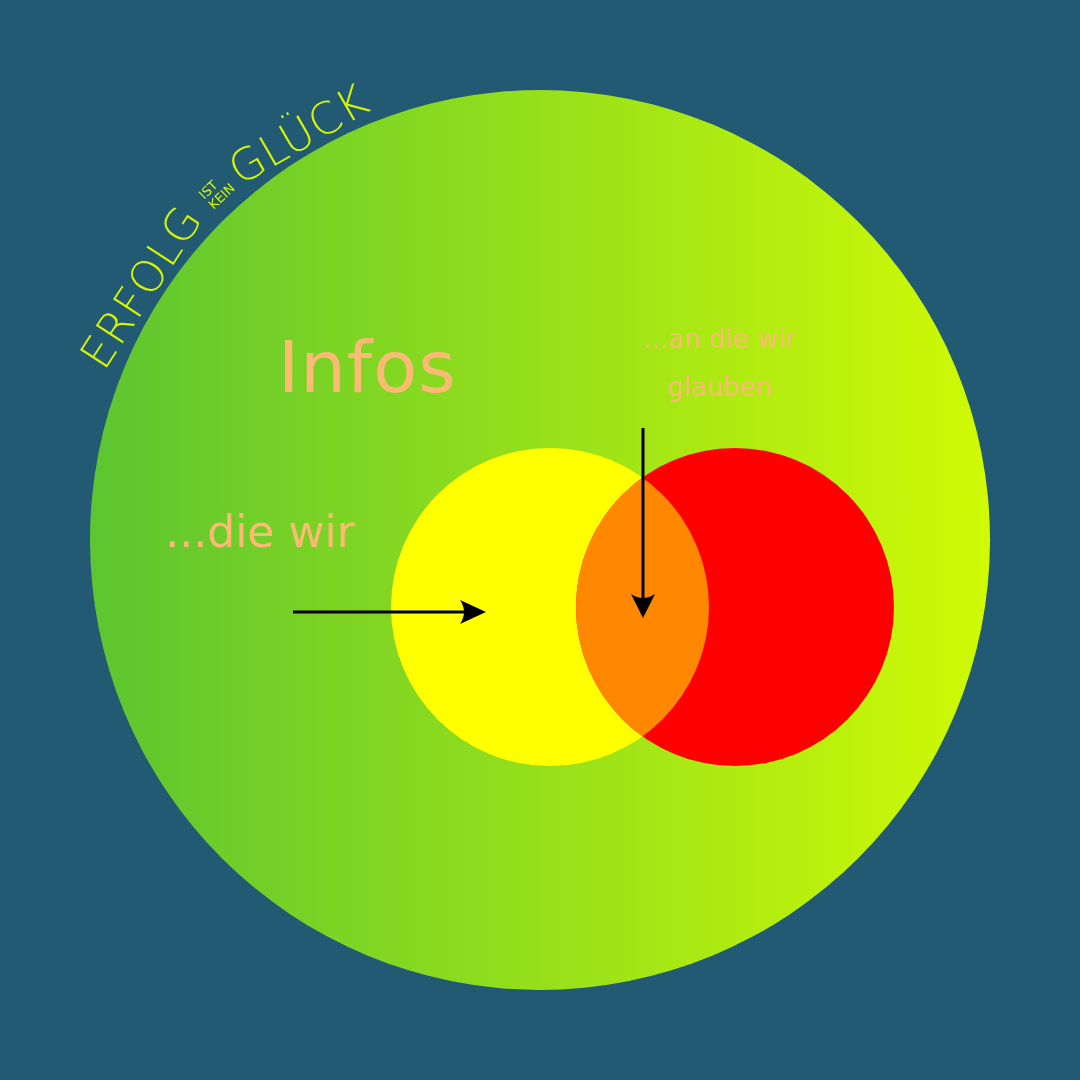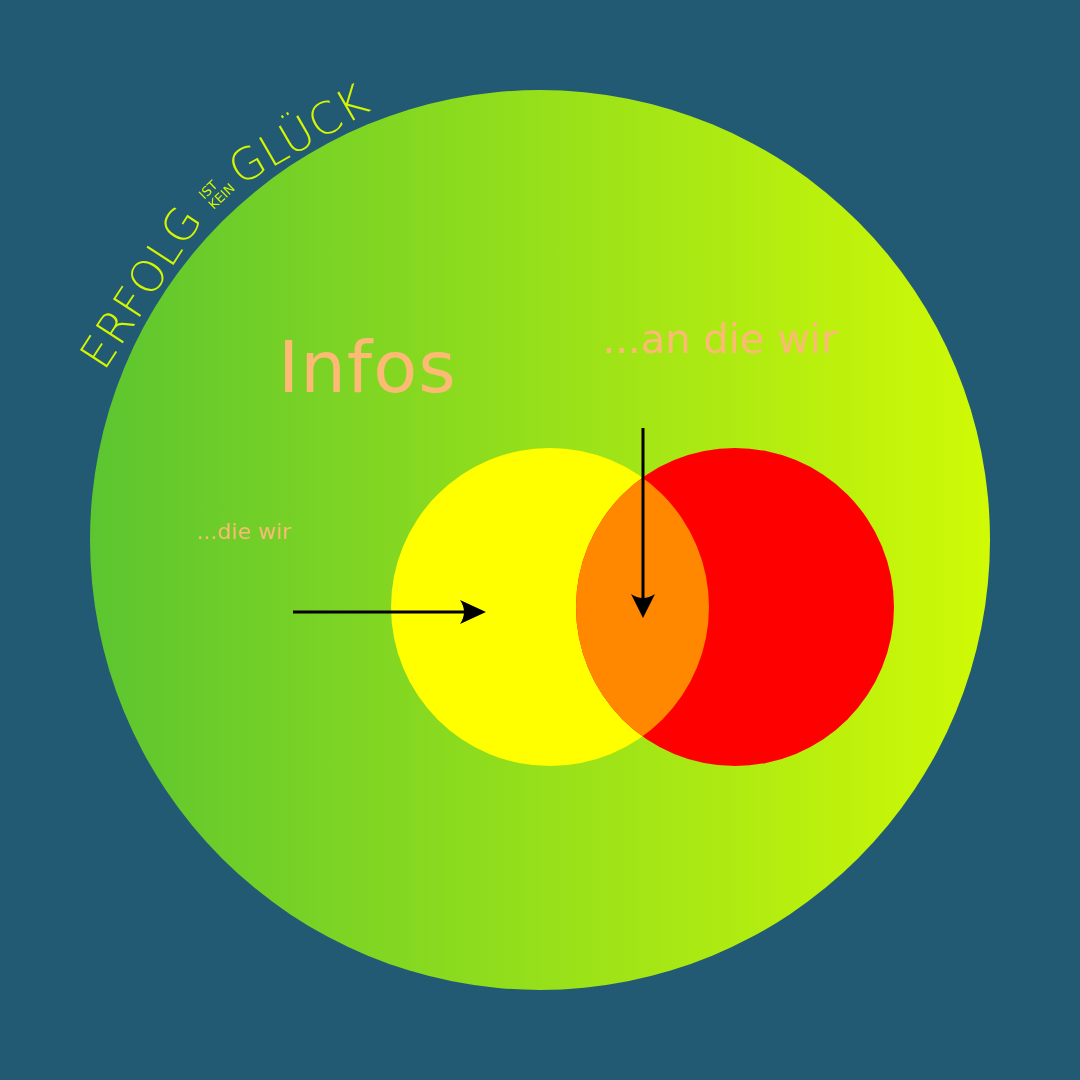--- a/index.html
+++ b/index.html
@@ -1,21 +1,21 @@
 <!DOCTYPE html>
 <html><head>
 <meta charset="utf-8">
 <style>
   html, body { margin:0; padding:0; }
   body { width:1080px; height:1080px; overflow:hidden; background:#225a74; position:relative; font-family:"DejaVu Sans", sans-serif; }
   .canvas { position:absolute; left:0; top:0; width:1080px; height:1080px; }
   .label { position:absolute; color:#fdba74; text-align:center; line-height:1.1; }
   .title { left:278px; top:328px; font-size:72px; letter-spacing:1px; }
-  .l-ignore { left:124px; top:508px; width:240px; font-size:22px; line-height:48px; }
-  .l-believe { left:585px; top:315px; width:270px; font-size:40px; line-height:48px; }
+  .l-ignore { left:140px; top:508px; width:240px; font-size:44px; line-height:48px; }
+  .l-believe { left:585px; top:315px; width:270px; font-size:26px; line-height:48px; }
 </style>
 </head>
 <body>
 
 <svg class="canvas" width="1080" height="1080" viewBox="0 0 1080 1080">
   <defs>
     <linearGradient id="outerGrad" x1="0" y1="0" x2="1" y2="0">
       <stop offset="0" stop-color="#5cc530"></stop>
       <stop offset="1" stop-color="#d0fa05"></stop>
     </linearGradient>
@@ -54,13 +54,14 @@
 </svg>
 
 <div class="label title">Infos</div>
 
 <div class="label l-ignore">
   <div>...die wir</div>
 </div>
 
 <div class="label l-believe">
   <div>...an die wir</div>
+  <div>glauben</div>
 </div>
 
 </body></html>

